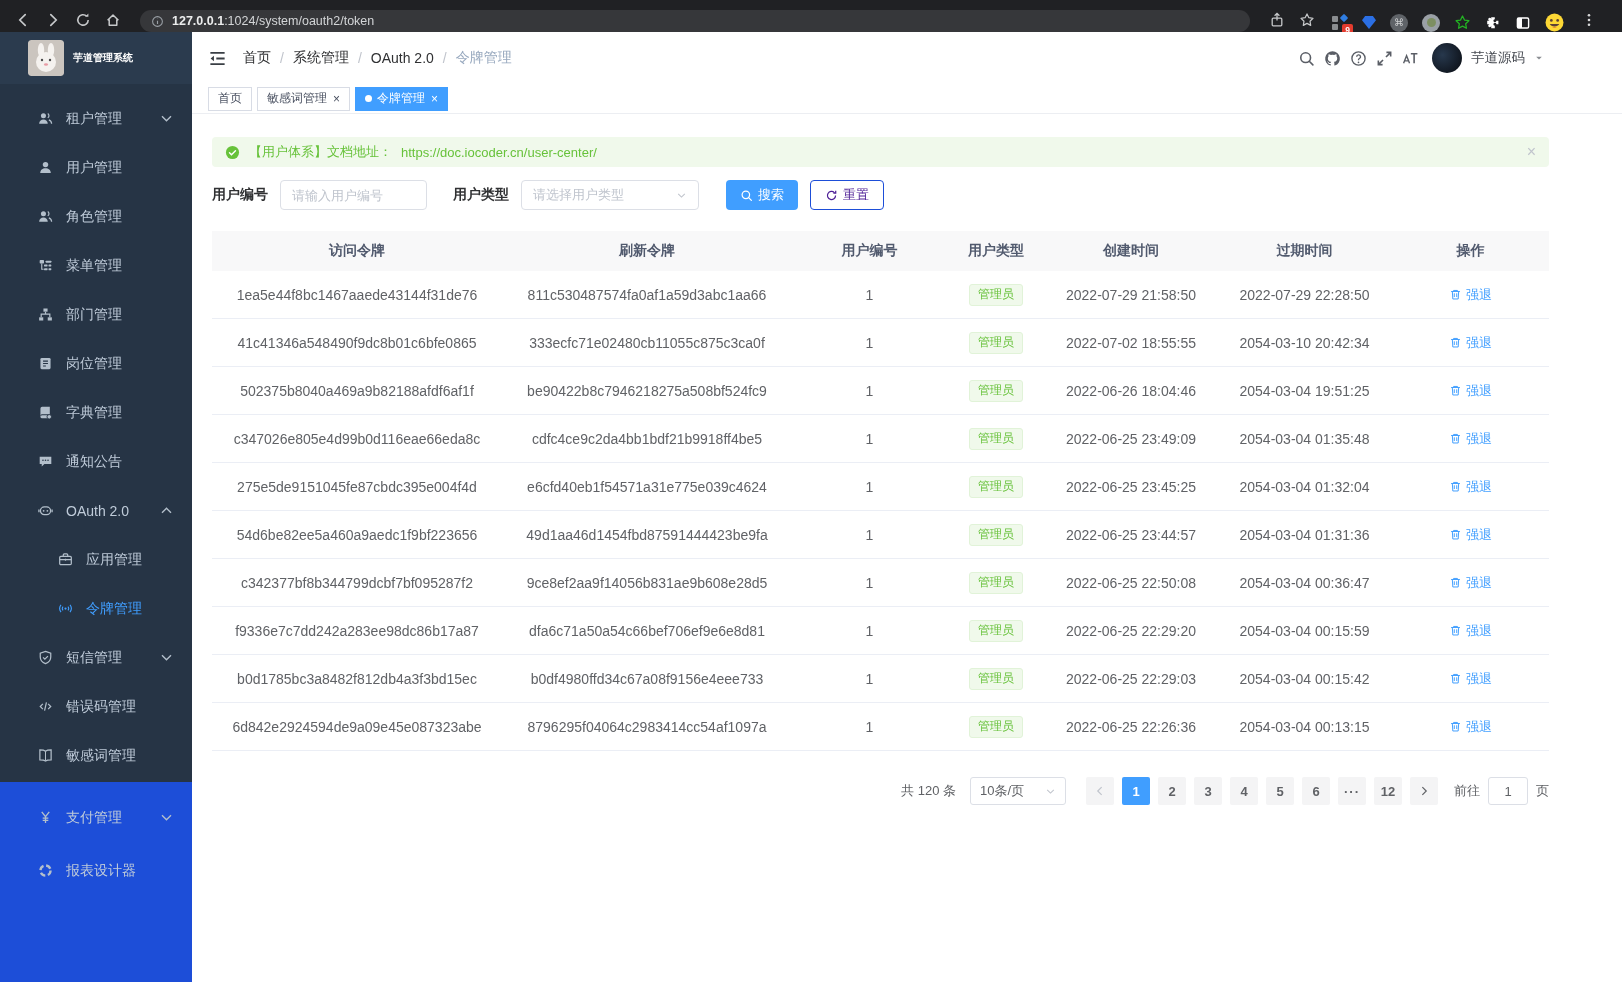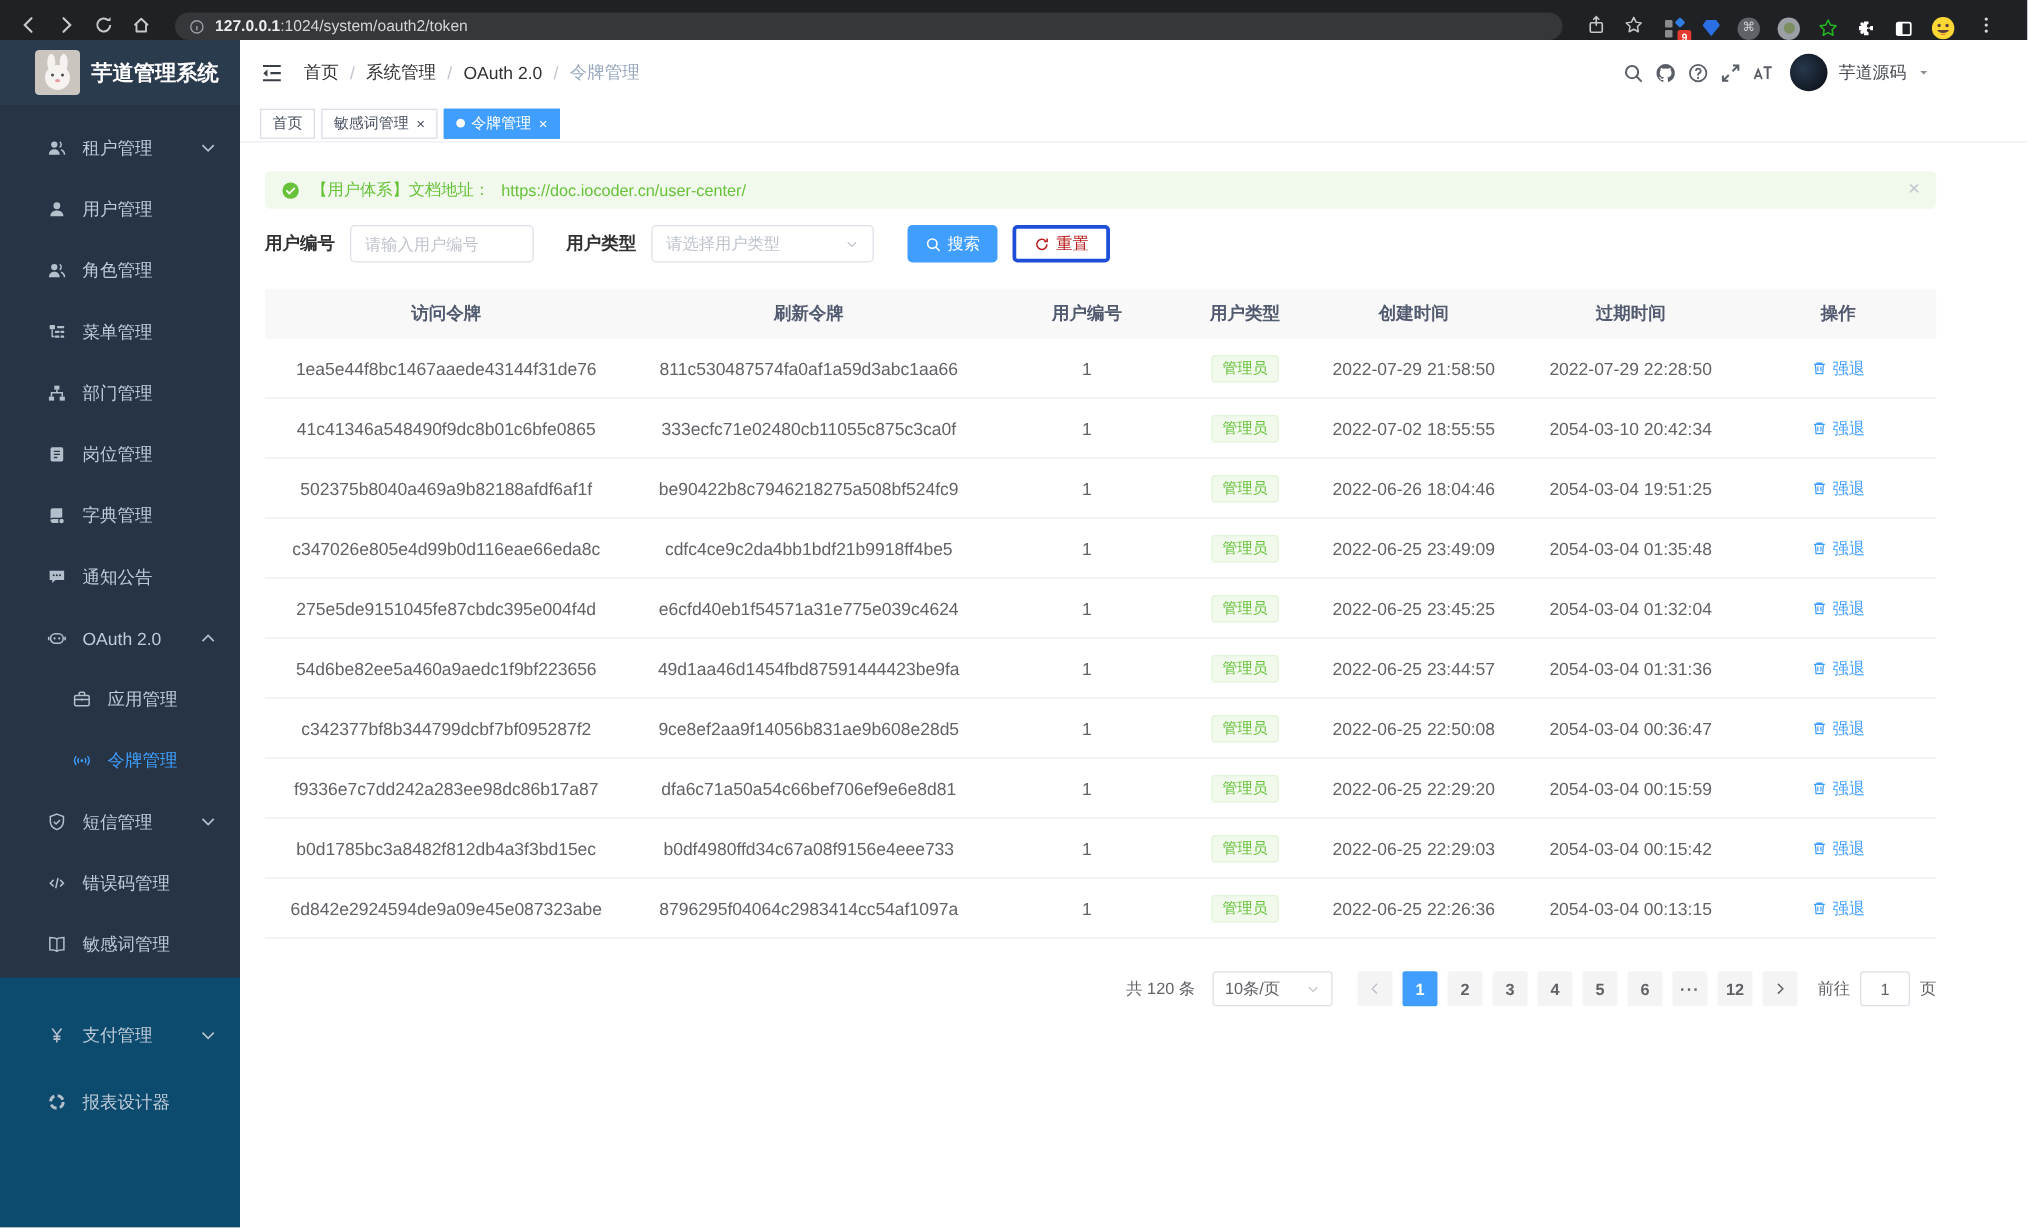--- a/index.html
+++ b/index.html
@@ -26,31 +26,31 @@
 .ext-dot{width:18px;height:18px;border-radius:50%;background:#9aa0a6;display:flex;align-items:center;justify-content:center}
 .ext-dot i{width:9px;height:9px;border-radius:50%;background:#7d8f62}
 .ext-star{width:17px;height:17px;color:#23b323}
 .ext-puzzle{width:16px;height:16px;color:#fff}
 .ext-panel{width:16px;height:16px;color:#fff}
 .ext-face{width:19px;height:19px}
 .menu-dots{width:18px;height:18px;color:#d7d8d9}
 
 .app{display:flex;height:950px}
 .sidebar{width:192px;flex-shrink:0;background:#263445;display:flex;flex-direction:column}
-.logo{height:52px;background:#2b3b4e;display:flex;align-items:center;gap:9px;padding-left:28px;color:#fff;font-weight:700;font-size:17px;flex-shrink:0}
+.logo{height:52px;background:#2b3b4e;display:flex;align-items:center;gap:9px;padding-left:28px;color:#fff;font-weight:700;font-size:10px;flex-shrink:0}
 .logo-img{width:36px;height:36px;border-radius:3px;overflow:hidden;flex-shrink:0}
 .logo-img svg{display:block}
 #menu{flex:1;display:flex;flex-direction:column;padding-top:10px;color:#bfcbd9;font-size:14px;overflow:hidden}
 .menu-item{height:49px;display:flex;align-items:center;gap:13px;padding:0 18px 0 38px;flex-shrink:0;cursor:pointer}
 .menu-item .ic{width:15px;height:15px;color:#b3bfcb}
 .menu-item.sub{padding-left:58px}
 .menu-item.active{color:#409eff}
 .menu-item.active .ic{color:#409eff}
 .chev{margin-left:auto;width:11px;height:11px;color:#8391a0}
-.hl-wrap{flex:1;background:#0c4a6e;padding-top:20px;margin-top:2px}
+.hl-wrap{flex:1;background:#1d4ed8;padding-top:9px;margin-top:2px}
 .hl-wrap .menu-item{height:53px}
 
 .main{flex:1;position:relative;background:#fff;min-width:0}
 .hdr{height:52px;display:flex;align-items:center;padding:0 78px 0 16px}
 .fold{width:19px;height:19px;color:#3a3f45;margin-right:16px;cursor:pointer}
 .bc{display:flex;align-items:center;gap:9px;font-size:14px;color:#303133}
 .bc .sep{color:#c0c4cc}
 .bc .last{color:#97a8be}
 .hdr-right{margin-left:auto;display:flex;align-items:center;gap:9px;color:#5a5e66}
 .hdr-right>span.hic{width:17px;height:17px;cursor:pointer}
@@ -71,21 +71,21 @@
 .filters{margin-top:13px;display:flex;align-items:center;font-size:14px;color:#303133}
 .flabel{font-weight:700;margin-right:12px}
 .finput{width:147px;height:30px;border:1px solid #dcdfe6;border-radius:4px;padding:0 11px;color:#606266;font-size:13px;outline:none;font-family:inherit}
 .finput::placeholder{color:#bfc4cd}
 .fselect{width:178px;height:30px;border:1px solid #dcdfe6;border-radius:4px;display:flex;align-items:center;justify-content:space-between;padding:0 11px;color:#bfc4cd;font-size:13px;cursor:pointer}
 .fselect .ic{width:11px;height:11px;color:#c0c4cc}
 .grp2{margin-left:26px}
 .btn{height:30px;display:inline-flex;align-items:center;gap:5px;border-radius:4px;font-size:13px;padding:0 14px;cursor:pointer;border:none;font-family:inherit}
 .btn .ic{width:13px;height:13px}
 .btn-primary{background:#409eff;color:#fff;margin-left:27px}
-.btn-plain{background:#fff;border:3px solid #1d4ed8;color:#b91c1c;margin-left:12px}
+.btn-plain{background:#fff;border:1px solid #1d4ed8;color:#4c1d95;margin-left:12px}
 
 .table{margin-top:21px}
 .trow{display:flex;border-bottom:1px solid #ebeef5;height:48px;align-items:center;font-size:14px;color:#606266}
 .thead{height:40px;background:#f8f8f9;border-bottom:none;color:#515a6e;font-weight:700}
 .cell{display:flex;align-items:center;justify-content:center}
 .c0{width:290px}.c1{width:290px}.c2{width:155px}.c3{width:98px}.c4{width:172px}.c5{width:175px}.c6{flex:1}
 .tag{height:22px;display:inline-flex;align-items:center;padding:0 8px;background:#f0f9eb;border:1px solid #e1f3d8;border-radius:3px;color:#67c23a;font-size:12px}
 .op{display:inline-flex;align-items:center;gap:4px;color:#409eff;font-size:13px;cursor:pointer}
 .op .ic{width:13px;height:13px}
 

